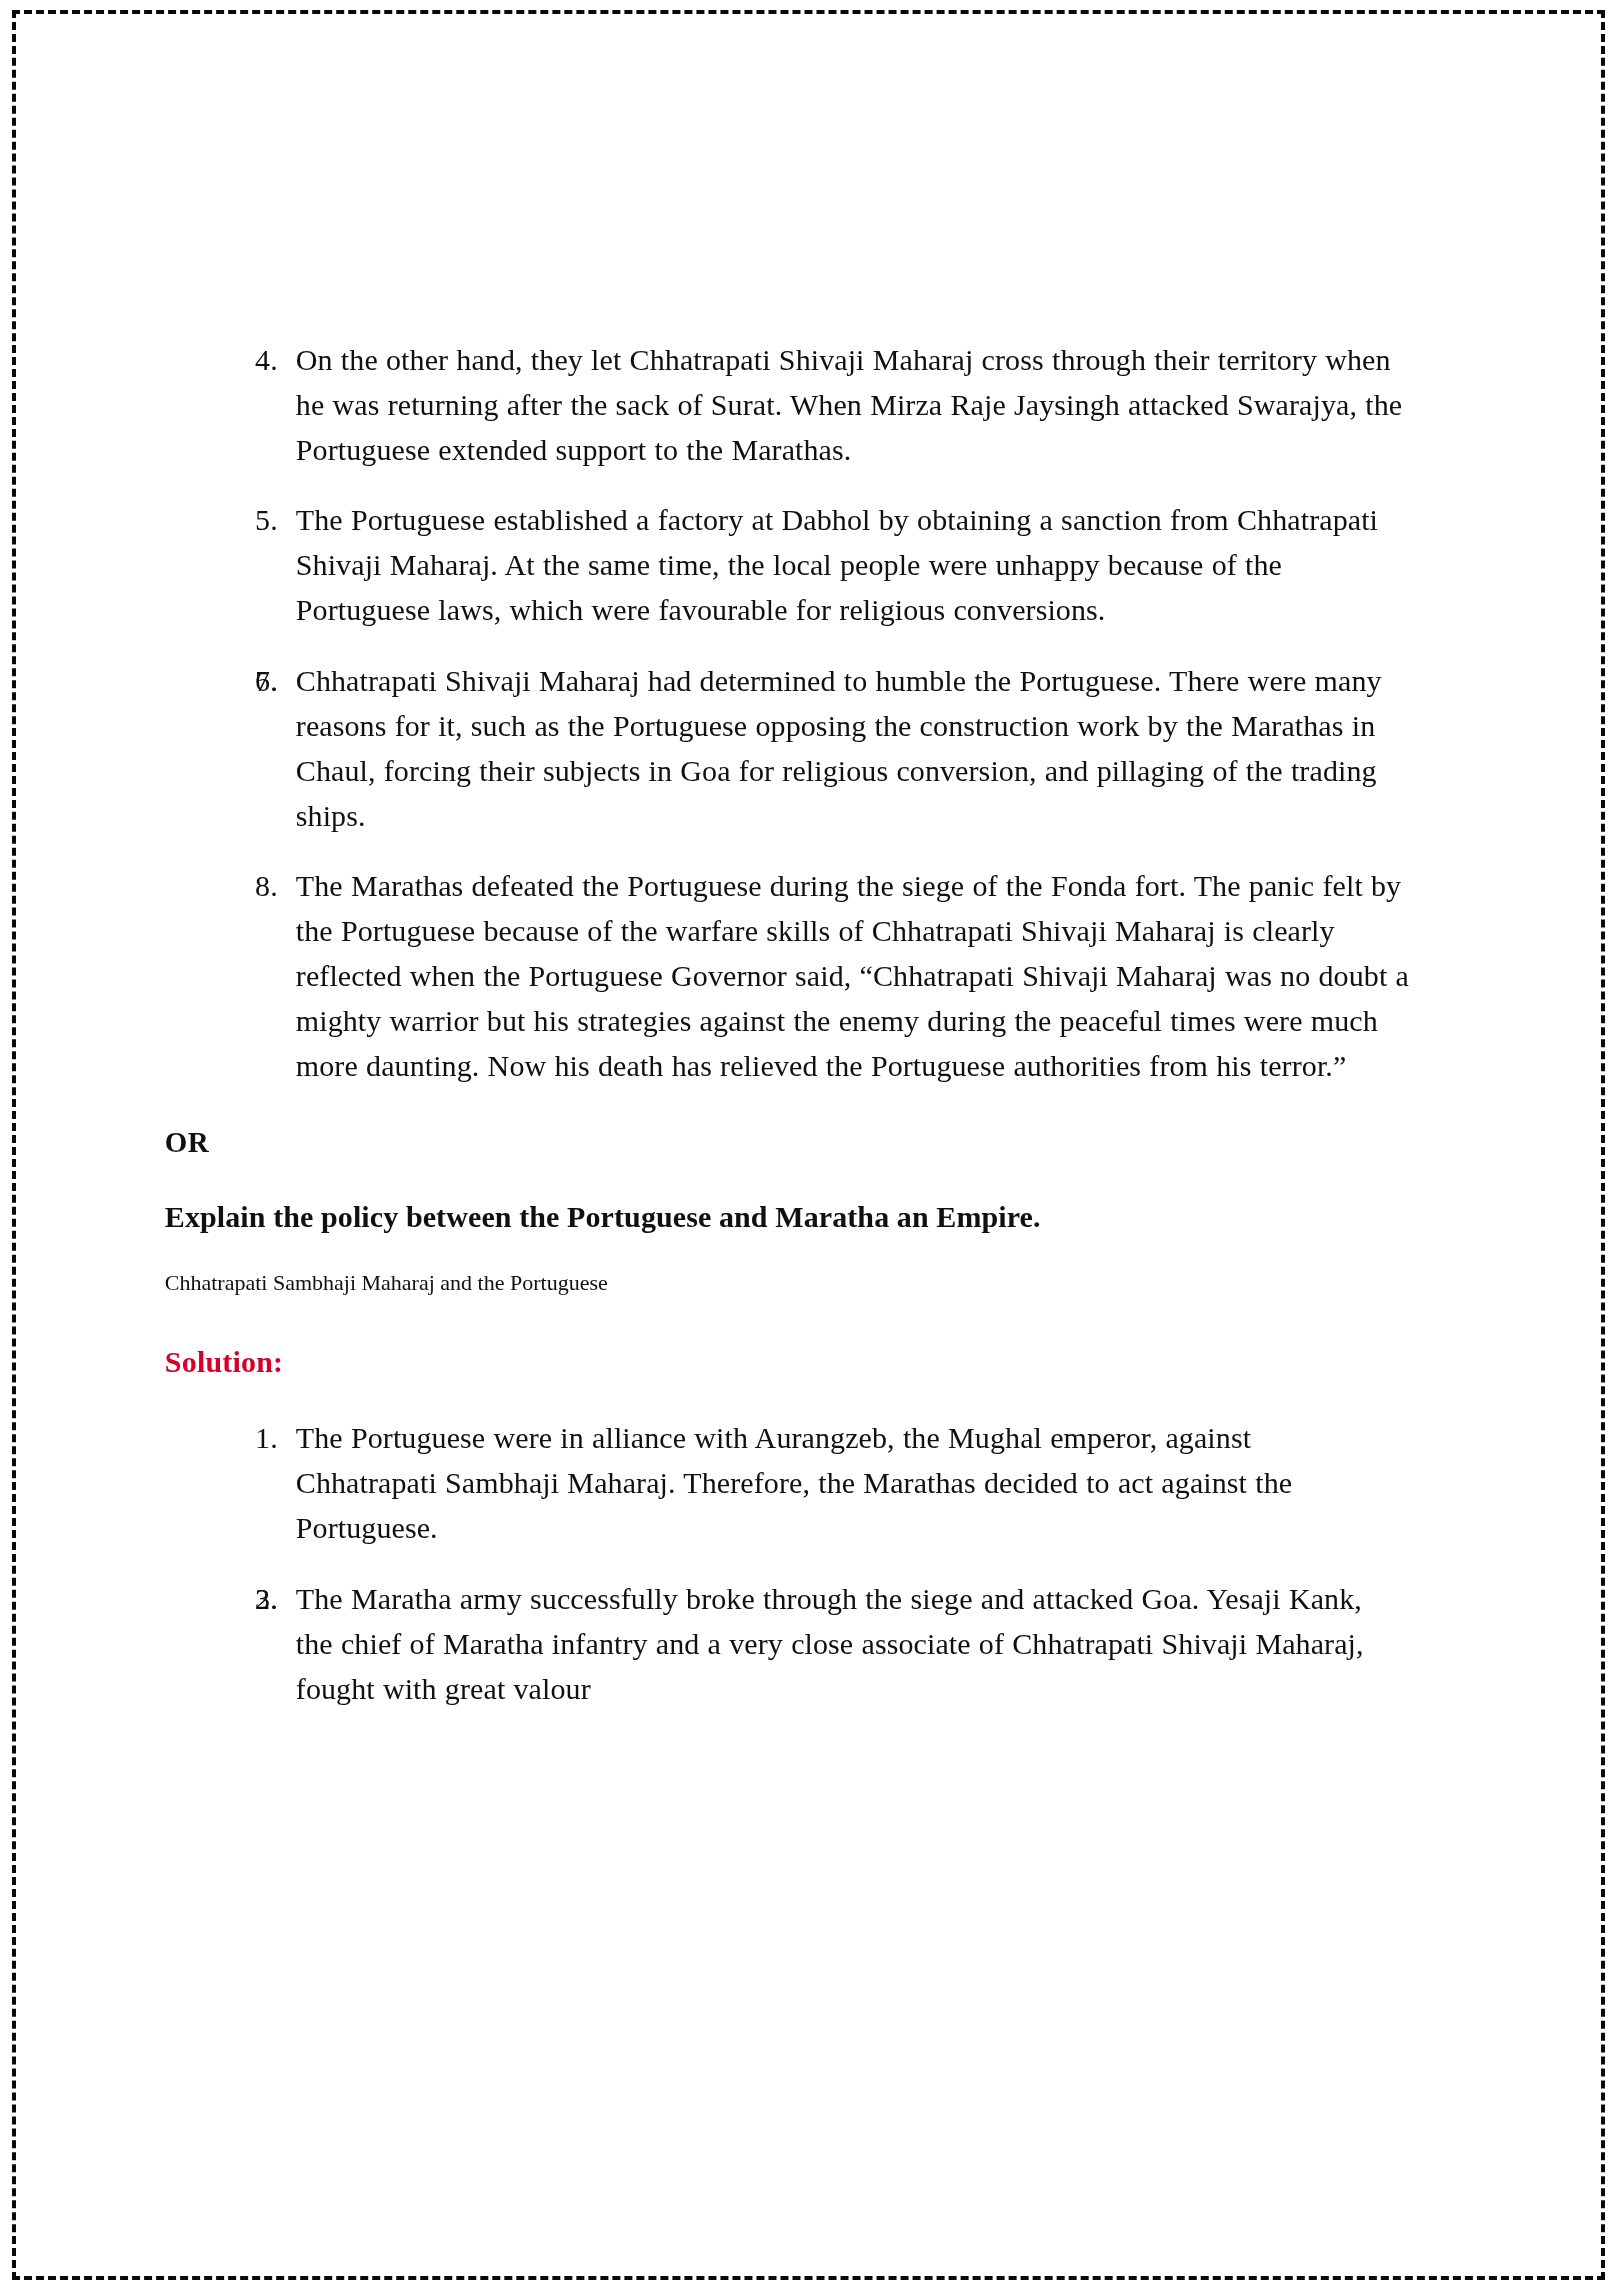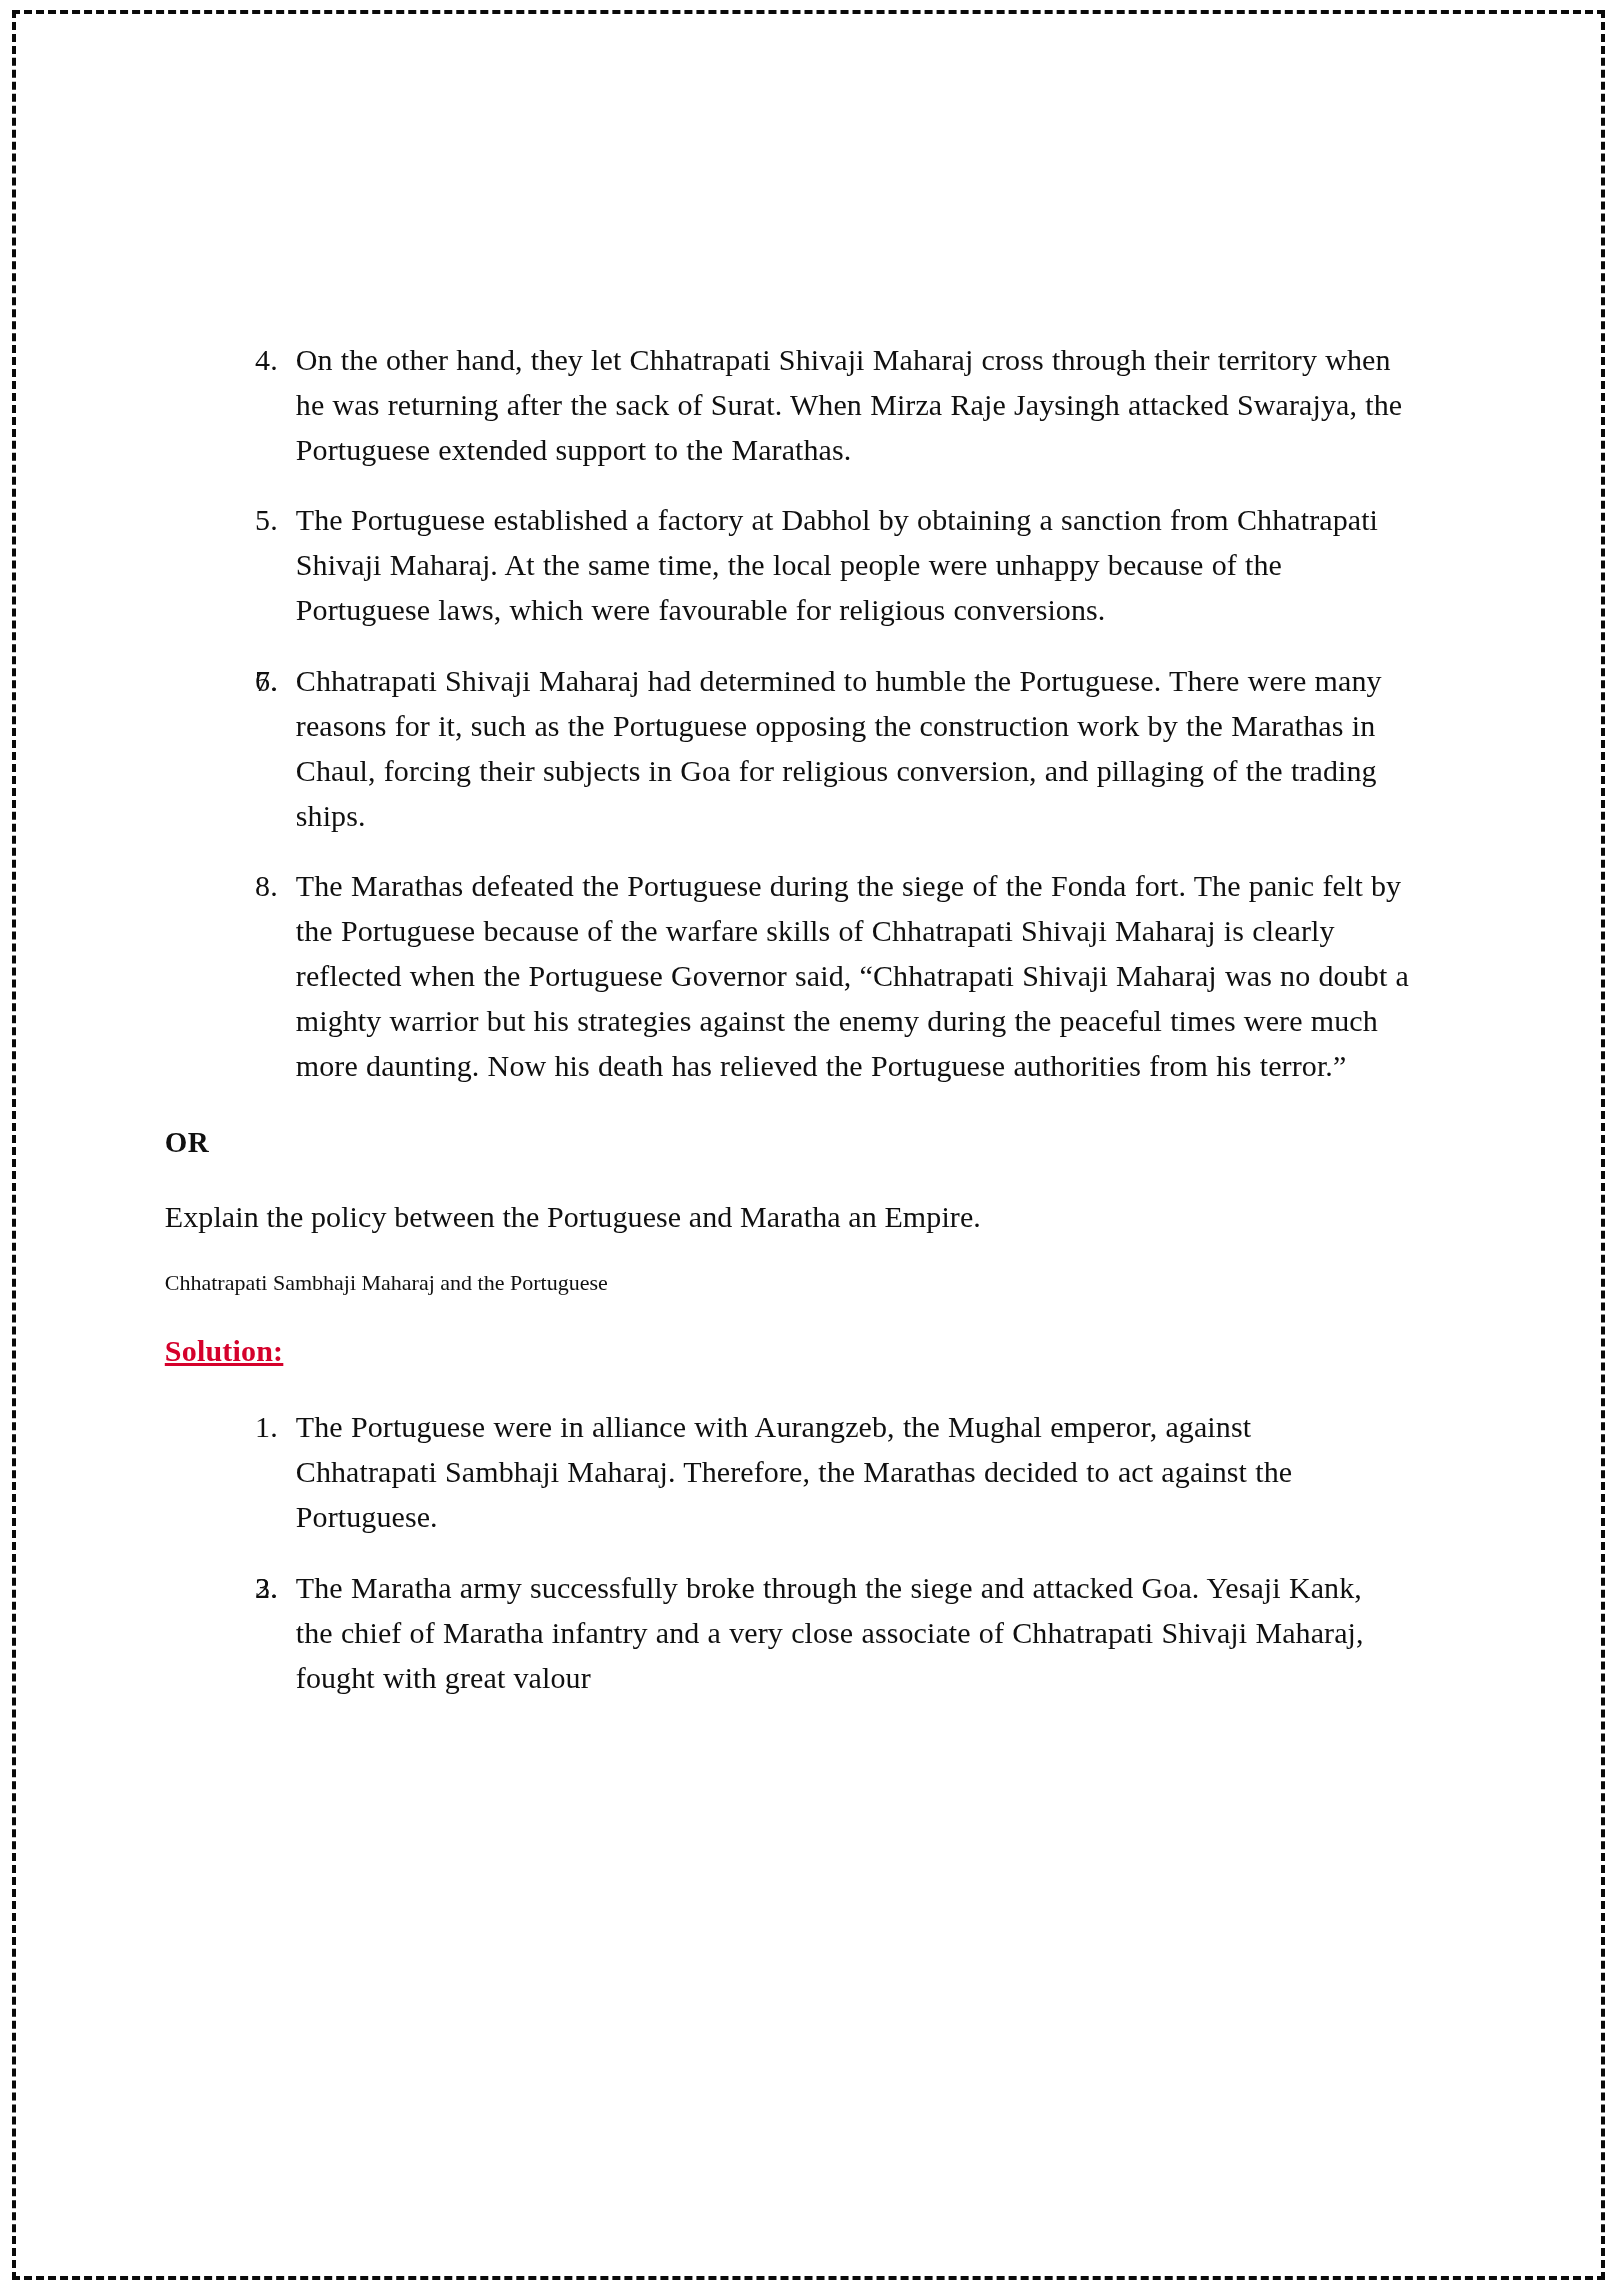--- a/index.html
+++ b/index.html
@@ -72,36 +72,35 @@
   .or-label {
     margin-top: 33px;
     margin-left: -74px;
     font-weight: bold;
     font-size: 29px;
     letter-spacing: 0.3px;
   }
   .alt-question {
     margin-top: 29px;
     margin-left: -74px;
-    font-weight: normal;
+    font-weight: bold;
     font-size: 30px;
     letter-spacing: 0.1px;
   }
   .alt-subject {
     margin-top: 27.4px;
     margin-left: -74px;
     font-size: 22px;
   }
   .solution-label {
-    margin-top: 29px;
+    margin-top: 40px;
     margin-left: -74px;
     font-weight: bold;
     font-size: 30px;
     letter-spacing: 0.2px;
-    text-decoration: underline;
   }
   .solution-list-wrap { margin-top: 31px; }
 </style>
 </head>
 <body style="color: rgb(16, 16, 16);">
 
 <div class="page-frame" style="border-color: rgb(10, 10, 10); background: rgb(255, 255, 255);">
   <div class="page-body">
 
     <ol class="num-list list-q">

